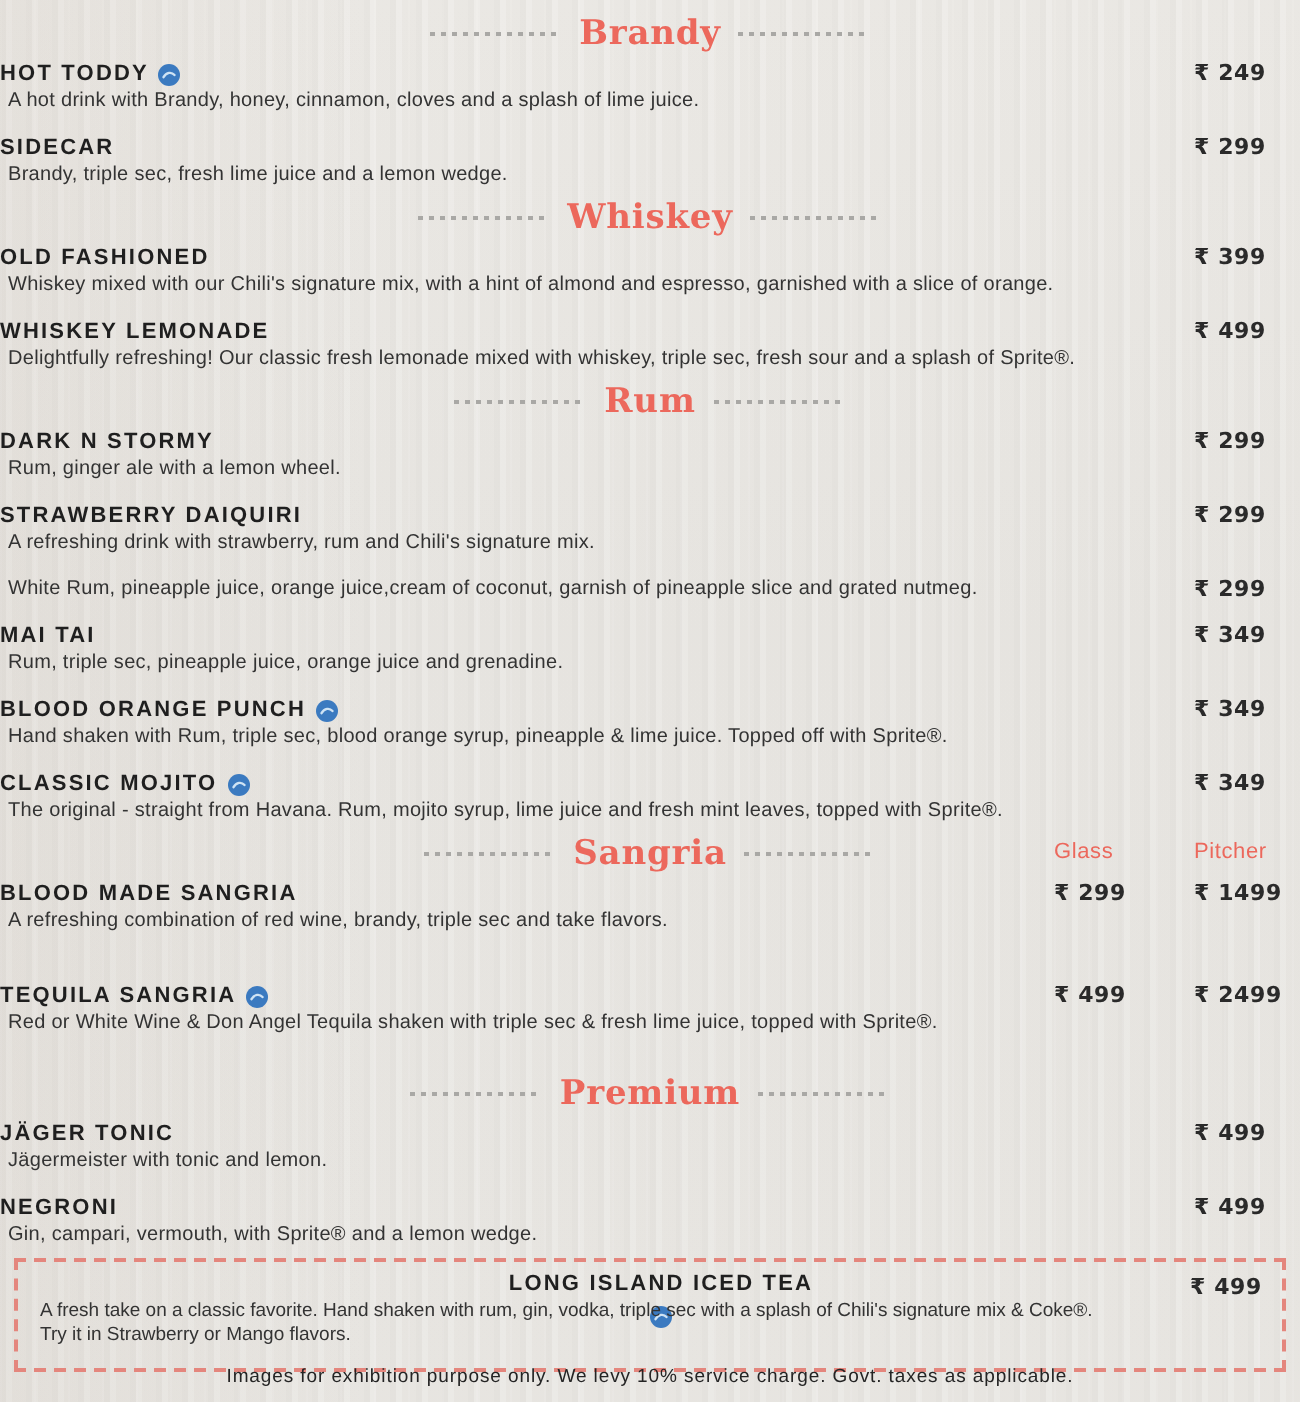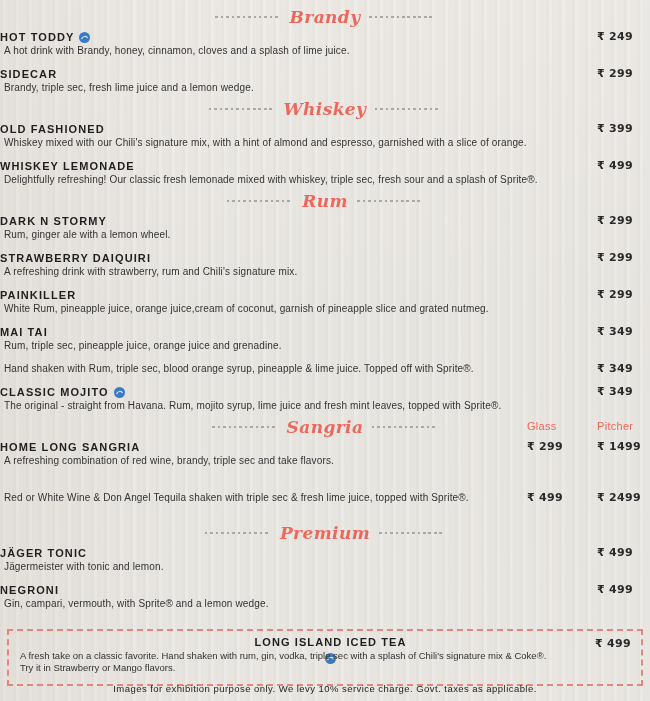--- a/index.html
+++ b/index.html
@@ -16,21 +16,21 @@
       repeating-linear-gradient(90deg, rgba(120,113,105,.05) 0 3px, rgba(255,255,255,.07) 3px 6px, rgba(160,150,140,.04) 6px 13px),
       repeating-linear-gradient(90deg, rgba(255,255,255,.10) 0 1px, rgba(0,0,0,0) 1px 17px),
       linear-gradient(180deg, #edebe7 0%, #e9e7e3 45%, #eae8e4 100%);
     padding-top:8px; box-sizing:border-box;
   }
   
   .sec-head-wrap { position:relative; height:18px; margin:-4px 0 4px; }
   #menu > .sec-head-wrap:first-child { margin-top:0; }
   .sec-head { display:flex; justify-content:center; align-items:center; gap:9px; height:18px; }
   .sec-title {
-    font-family:"DejaVu Serif", serif; font-style:italic; font-weight:700;
+    font-family:"DejaVu Serif", serif; font-weight:700;
     font-size:17px; line-height:18px; color:#ec685c; letter-spacing:.4px;
   }
   .dash {
     width:66px; height:2px;
     background:repeating-linear-gradient(90deg,#a9a8a5 0 2.5px, rgba(0,0,0,0) 2.5px 5.5px);
   }
   .col-label { position:absolute; top:2px; font-size:11px; font-weight:400; color:#ec685c; letter-spacing:.3px; }
   .col-glass { left:527px; }
   .col-pitcher { left:597px; }
   
@@ -131,34 +131,38 @@
         <span class="price">₹ 299</span>
       </div>
       <div class="item">
         <div class="name-row">
           <span class="name">STRAWBERRY DAIQUIRI</span>
         </div>
         <div class="desc">A refreshing drink with strawberry, rum and Chili's signature mix.</div>
         <span class="price">₹ 299</span>
       </div>
       <div class="item">
-        <div class="name-row">
-          <span class="name">PAINKILLER</span>
-        </div>
         <div class="desc">White Rum, pineapple juice, orange juice,cream of coconut, garnish of pineapple slice and grated nutmeg.</div>
         <span class="price">₹ 299</span>
       </div>
       <div class="item">
         <div class="name-row">
           <span class="name">MAI TAI</span>
         </div>
         <div class="desc">Rum, triple sec, pineapple juice, orange juice and grenadine.</div>
         <span class="price">₹ 349</span>
       </div>
       <div class="item">
+        <div class="name-row">
+          <span class="name">BLOOD ORANGE PUNCH</span>
+          <span class="badge"><svg width="11" height="11" viewBox="0 0 12 12">
+              <circle cx="6" cy="6" r="6" fill="#3b7ac0"></circle>
+              <path d="M3 7.2 C4.6 4.4 7.4 4.2 9 6" stroke="#cfe3f4" fill="none" stroke-width="1.3" stroke-linecap="round"></path>
+            </svg></span>
+        </div>
         <div class="desc">Hand shaken with Rum, triple sec, blood orange syrup, pineapple &amp; lime juice. Topped off with Sprite®.</div>
         <span class="price">₹ 349</span>
       </div>
       <div class="item">
         <div class="name-row">
           <span class="name">CLASSIC MOJITO</span>
           <span class="badge"><svg width="11" height="11" viewBox="0 0 12 12">
               <circle cx="6" cy="6" r="6" fill="#3b7ac0"></circle>
               <path d="M3 7.2 C4.6 4.4 7.4 4.2 9 6" stroke="#cfe3f4" fill="none" stroke-width="1.3" stroke-linecap="round"></path>
             </svg></span>
@@ -170,27 +174,34 @@
         <div class="sec-head">
           <span class="dash"></span>
           <span class="sec-title">Sangria</span>
           <span class="dash"></span>
         </div>
         <span class="col-label col-glass">Glass</span>
         <span class="col-label col-pitcher">Pitcher</span>
       </div>
       <div class="item roomy">
         <div class="name-row">
-          <span class="name">HOME LONG SANGRIA</span>
+          <span class="name">BLOOD MADE SANGRIA</span>
         </div>
         <div class="desc">A refreshing combination of red wine, brandy, triple sec and take flavors.</div>
         <span class="price price-glass">₹ 299</span>
         <span class="price">₹ 1499</span>
       </div>
       <div class="item roomy">
+        <div class="name-row">
+          <span class="name">TEQUILA SANGRIA</span>
+          <span class="badge"><svg width="11" height="11" viewBox="0 0 12 12">
+              <circle cx="6" cy="6" r="6" fill="#3b7ac0"></circle>
+              <path d="M3 7.2 C4.6 4.4 7.4 4.2 9 6" stroke="#cfe3f4" fill="none" stroke-width="1.3" stroke-linecap="round"></path>
+            </svg></span>
+        </div>
         <div class="desc">Red or White Wine &amp; Don Angel Tequila shaken with triple sec &amp; fresh lime juice, topped with Sprite®.</div>
         <span class="price price-glass">₹ 499</span>
         <span class="price">₹ 2499</span>
       </div>
       <div class="sec-head-wrap">
         <div class="sec-head">
           <span class="dash"></span>
           <span class="sec-title">Premium</span>
           <span class="dash"></span>
         </div>

